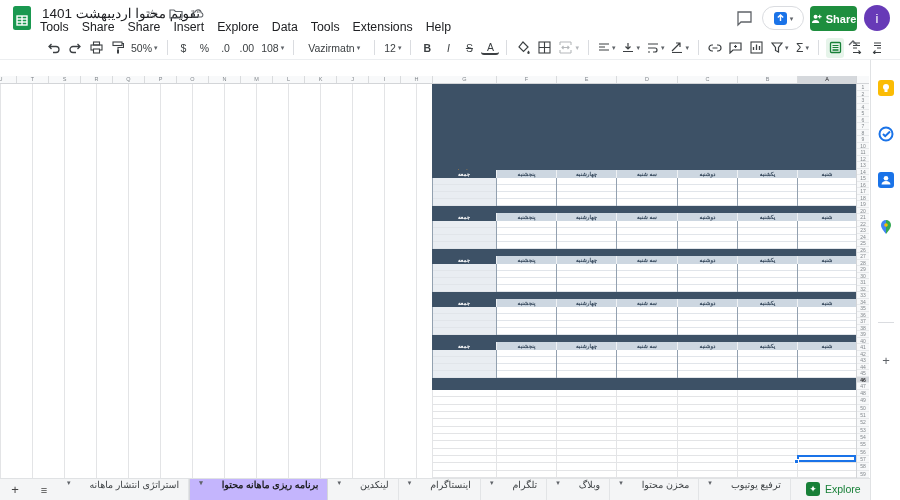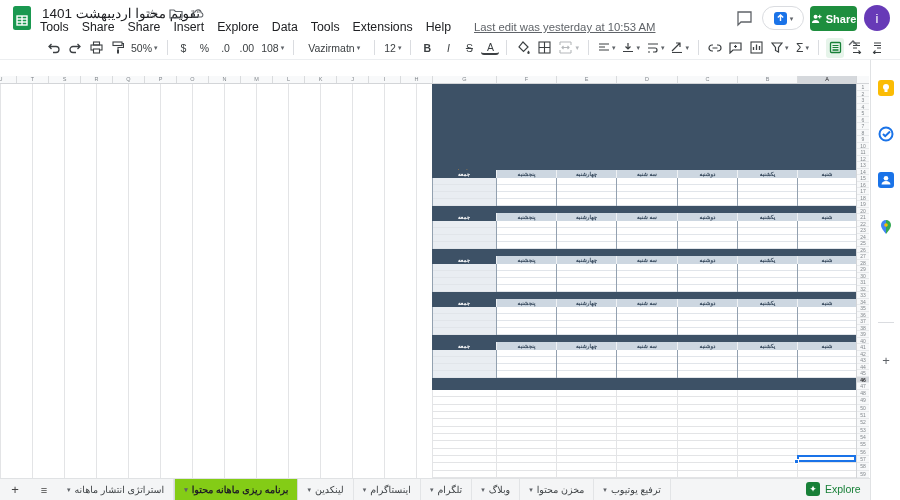--- a/index.html
+++ b/index.html
@@ -78,23 +78,23 @@
   #sidepanel { left:870px; top:60px; width:30px; height:440px; background:#fff; border-left:1px solid #e0e2e4; }
   .sp-ico { position:absolute; left:7px; width:16px; height:16px; }
   #sp-divider { left:7px; top:262px; width:16px; height:1px; background:#dadce0; }
   #sp-plus { left:7px; top:292px; width:16px; height:16px; font-size:13px; color:#5f6368; display:flex; align-items:center; justify-content:center; }
 
   
   #tabbar { left:0; top:478px; width:870px; height:22px; background:#f4f5f6; border-top:1px solid #e0e2e4;
             display:flex; align-items:stretch; }
   #add-sheet { width:30px; display:flex; align-items:center; justify-content:center; font-size:13px; color:#444; }
   #all-sheets { width:28px; display:flex; align-items:center; justify-content:center; font-size:11px; color:#444; }
-  .sheet-tab { display:flex; align-items:center; gap:4px; padding:0 9px; font-size:9.5px; color:#3c4043;
+  .sheet-tab { display:flex; gap:19px; padding:0 9px; font-size:9.5px; color:#3c4043;
                border-right:1px solid #e2e4e6; white-space:nowrap; }
-  .sheet-tab.active { background:#84cc16; border-left:1px solid #d5d7da; border-right:1px solid #d5d7da;
+  .sheet-tab.active { background:#c4b5fd; border-left:1px solid #d5d7da; border-right:1px solid #d5d7da;
                       font-weight:bold; color:#202124; }
   #explore { position:absolute; left:806px; top:480px; height:18px; display:flex; align-items:center; gap:5px;
              font-size:10.5px; color:#188038; }
   #explore-ico { width:14px; height:14px; background:#188038; border-radius:3px; color:#fff; font-size:9px;
                  display:flex; align-items:center; justify-content:center; }
 </style>
 </head>
 <body>
 
 <div id="app">
@@ -119,21 +119,20 @@
 
       <span>Tools</span>
         <span>Share</span>
         <span>Share</span>
         <span>Insert</span>
         <span>Explore</span>
         <span>Data</span>
         <span>Tools</span>
         <span>Extensions</span>
         <span>Help</span>
-        <span id="last-edit">Last edit was yesterday at 10:53 AM</span>
     </div>
     <svg id="comment-btn" class="abs" width="17" height="17" viewBox="0 0 17 17">
       <path d="M2 2h13v10H5l-3 3z" fill="none" stroke="#5f6368" stroke-width="1.3"></path>
     </svg>
     <div id="present-btn" class="abs">
       <svg width="15" height="15" viewBox="0 0 15 15">
         <rect x="1" y="1" width="13" height="13" rx="3" fill="#1a73e8"></rect>
         <path d="M7.5 4v6M4.8 6.5L7.5 4l2.7 2.5" stroke="#fff" stroke-width="1.4" fill="none"></path>
       </svg>
       <span class="caret">▾</span>

